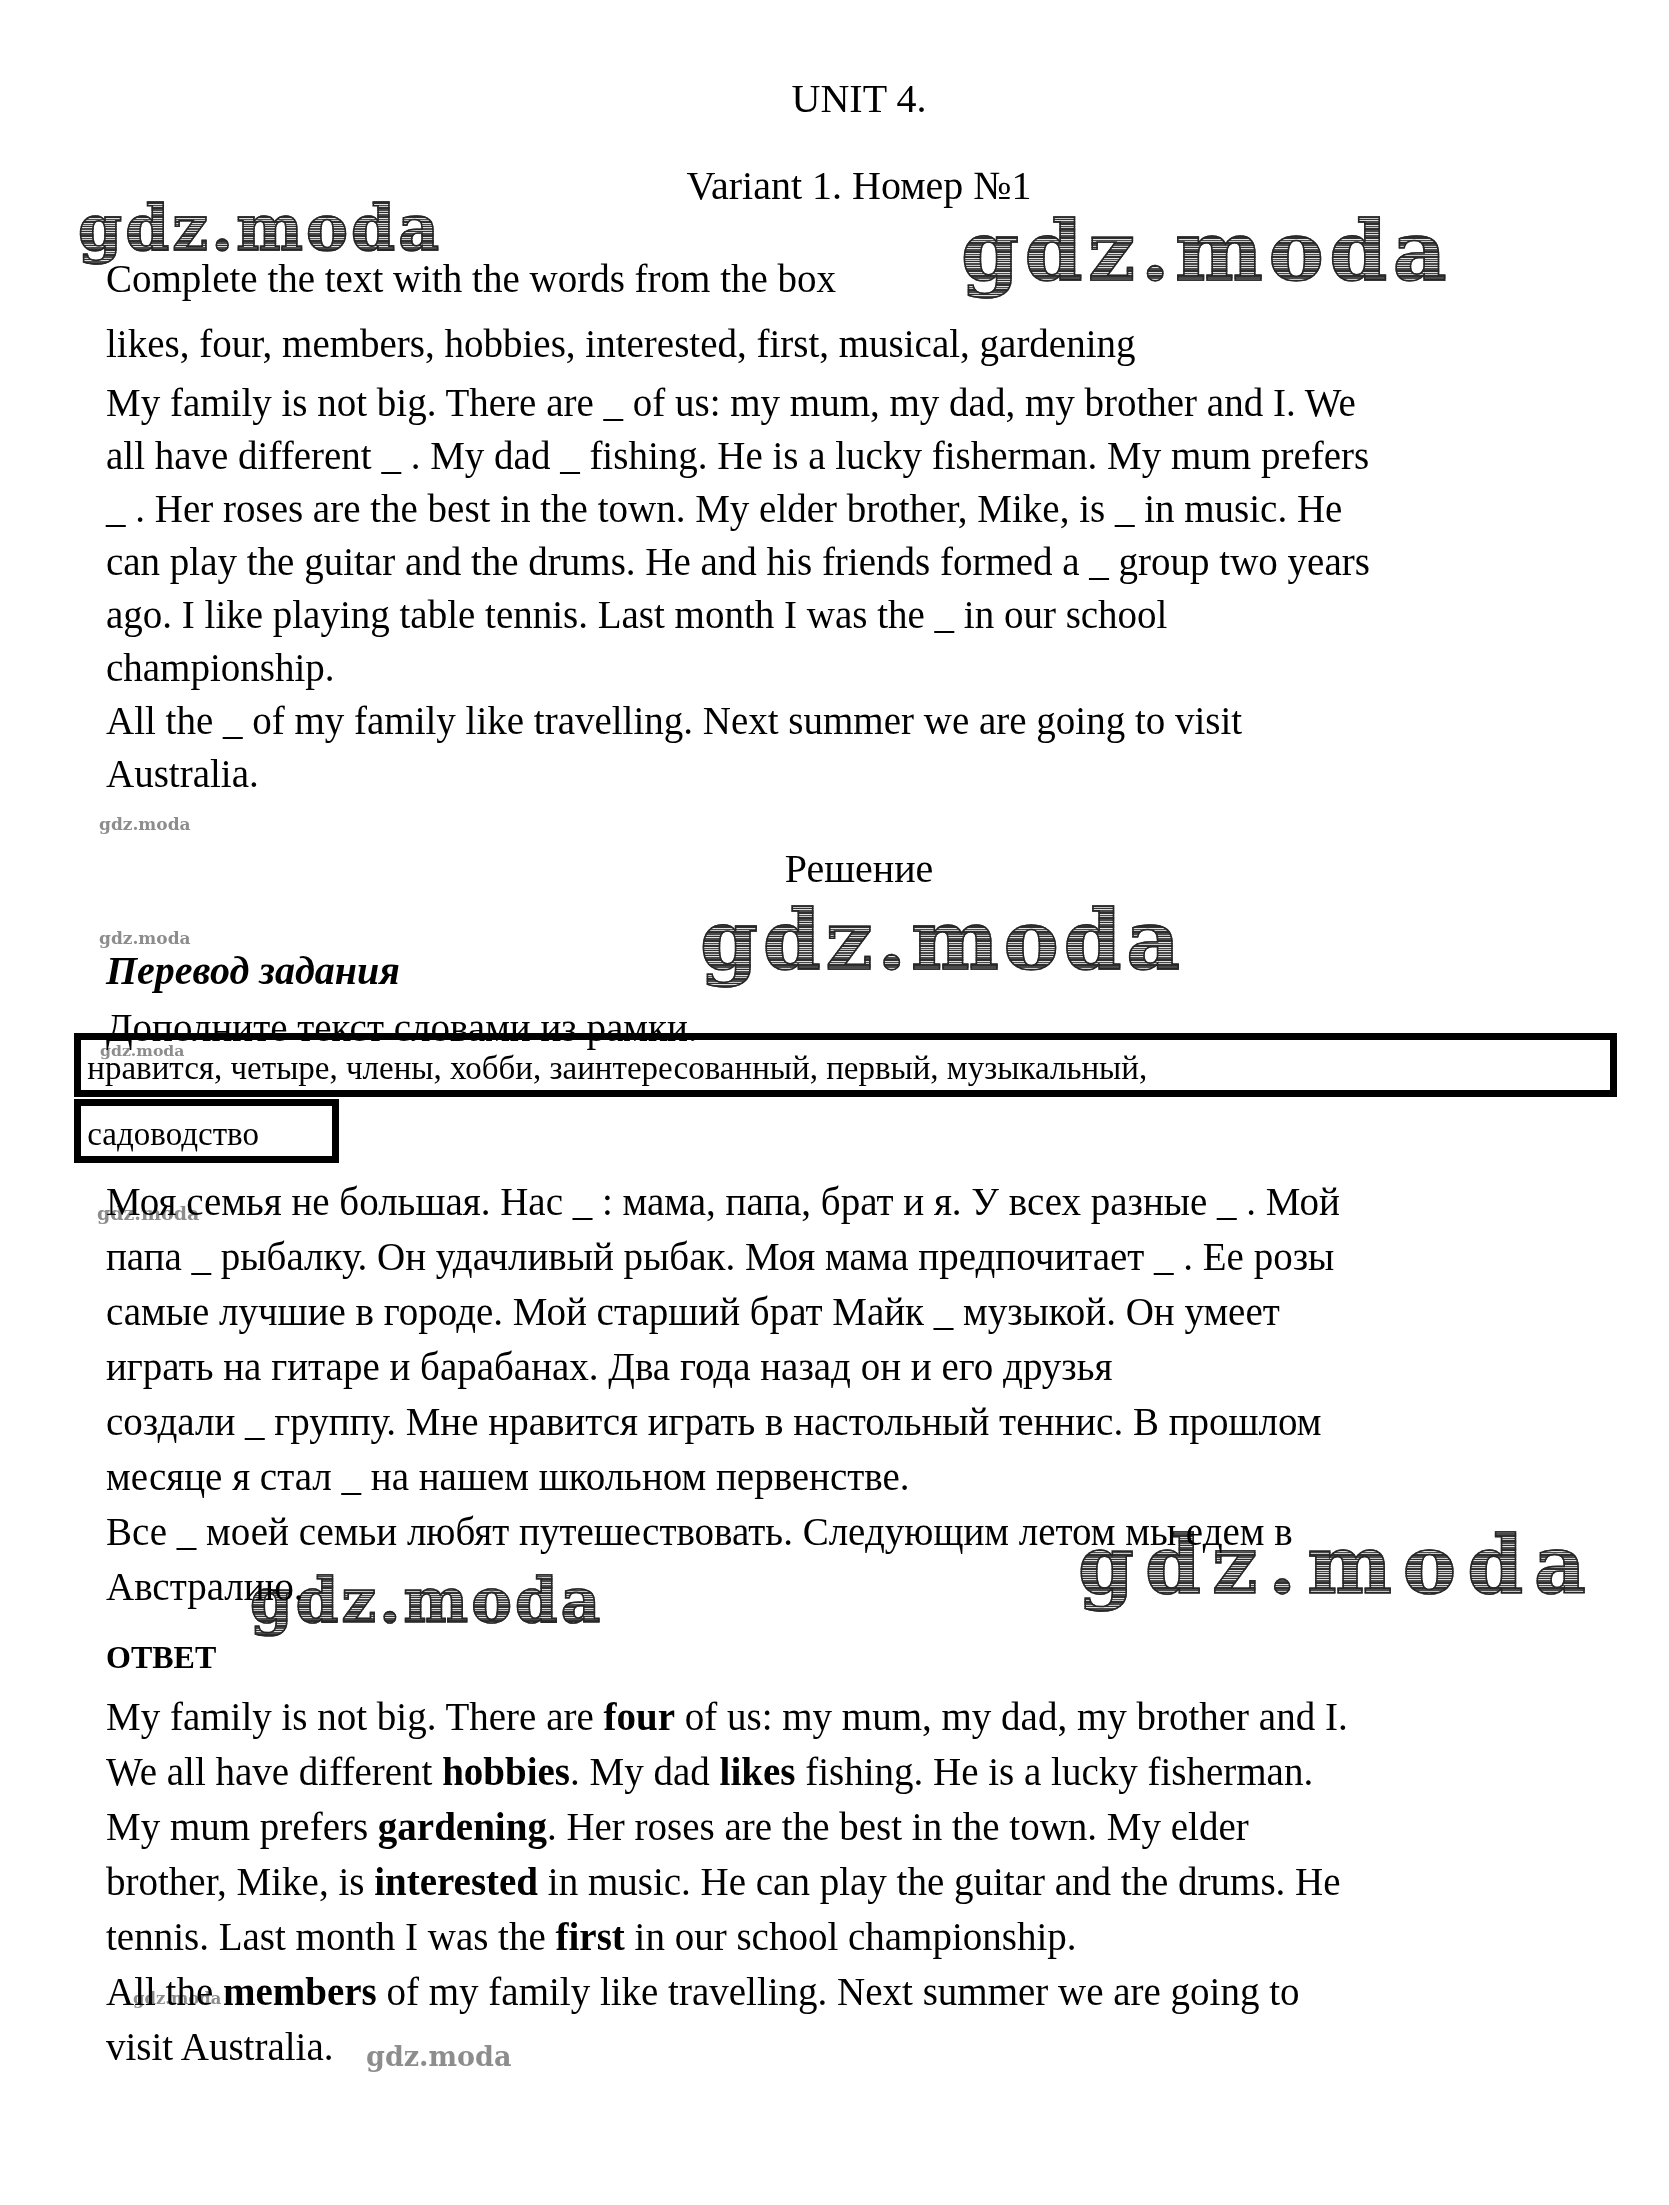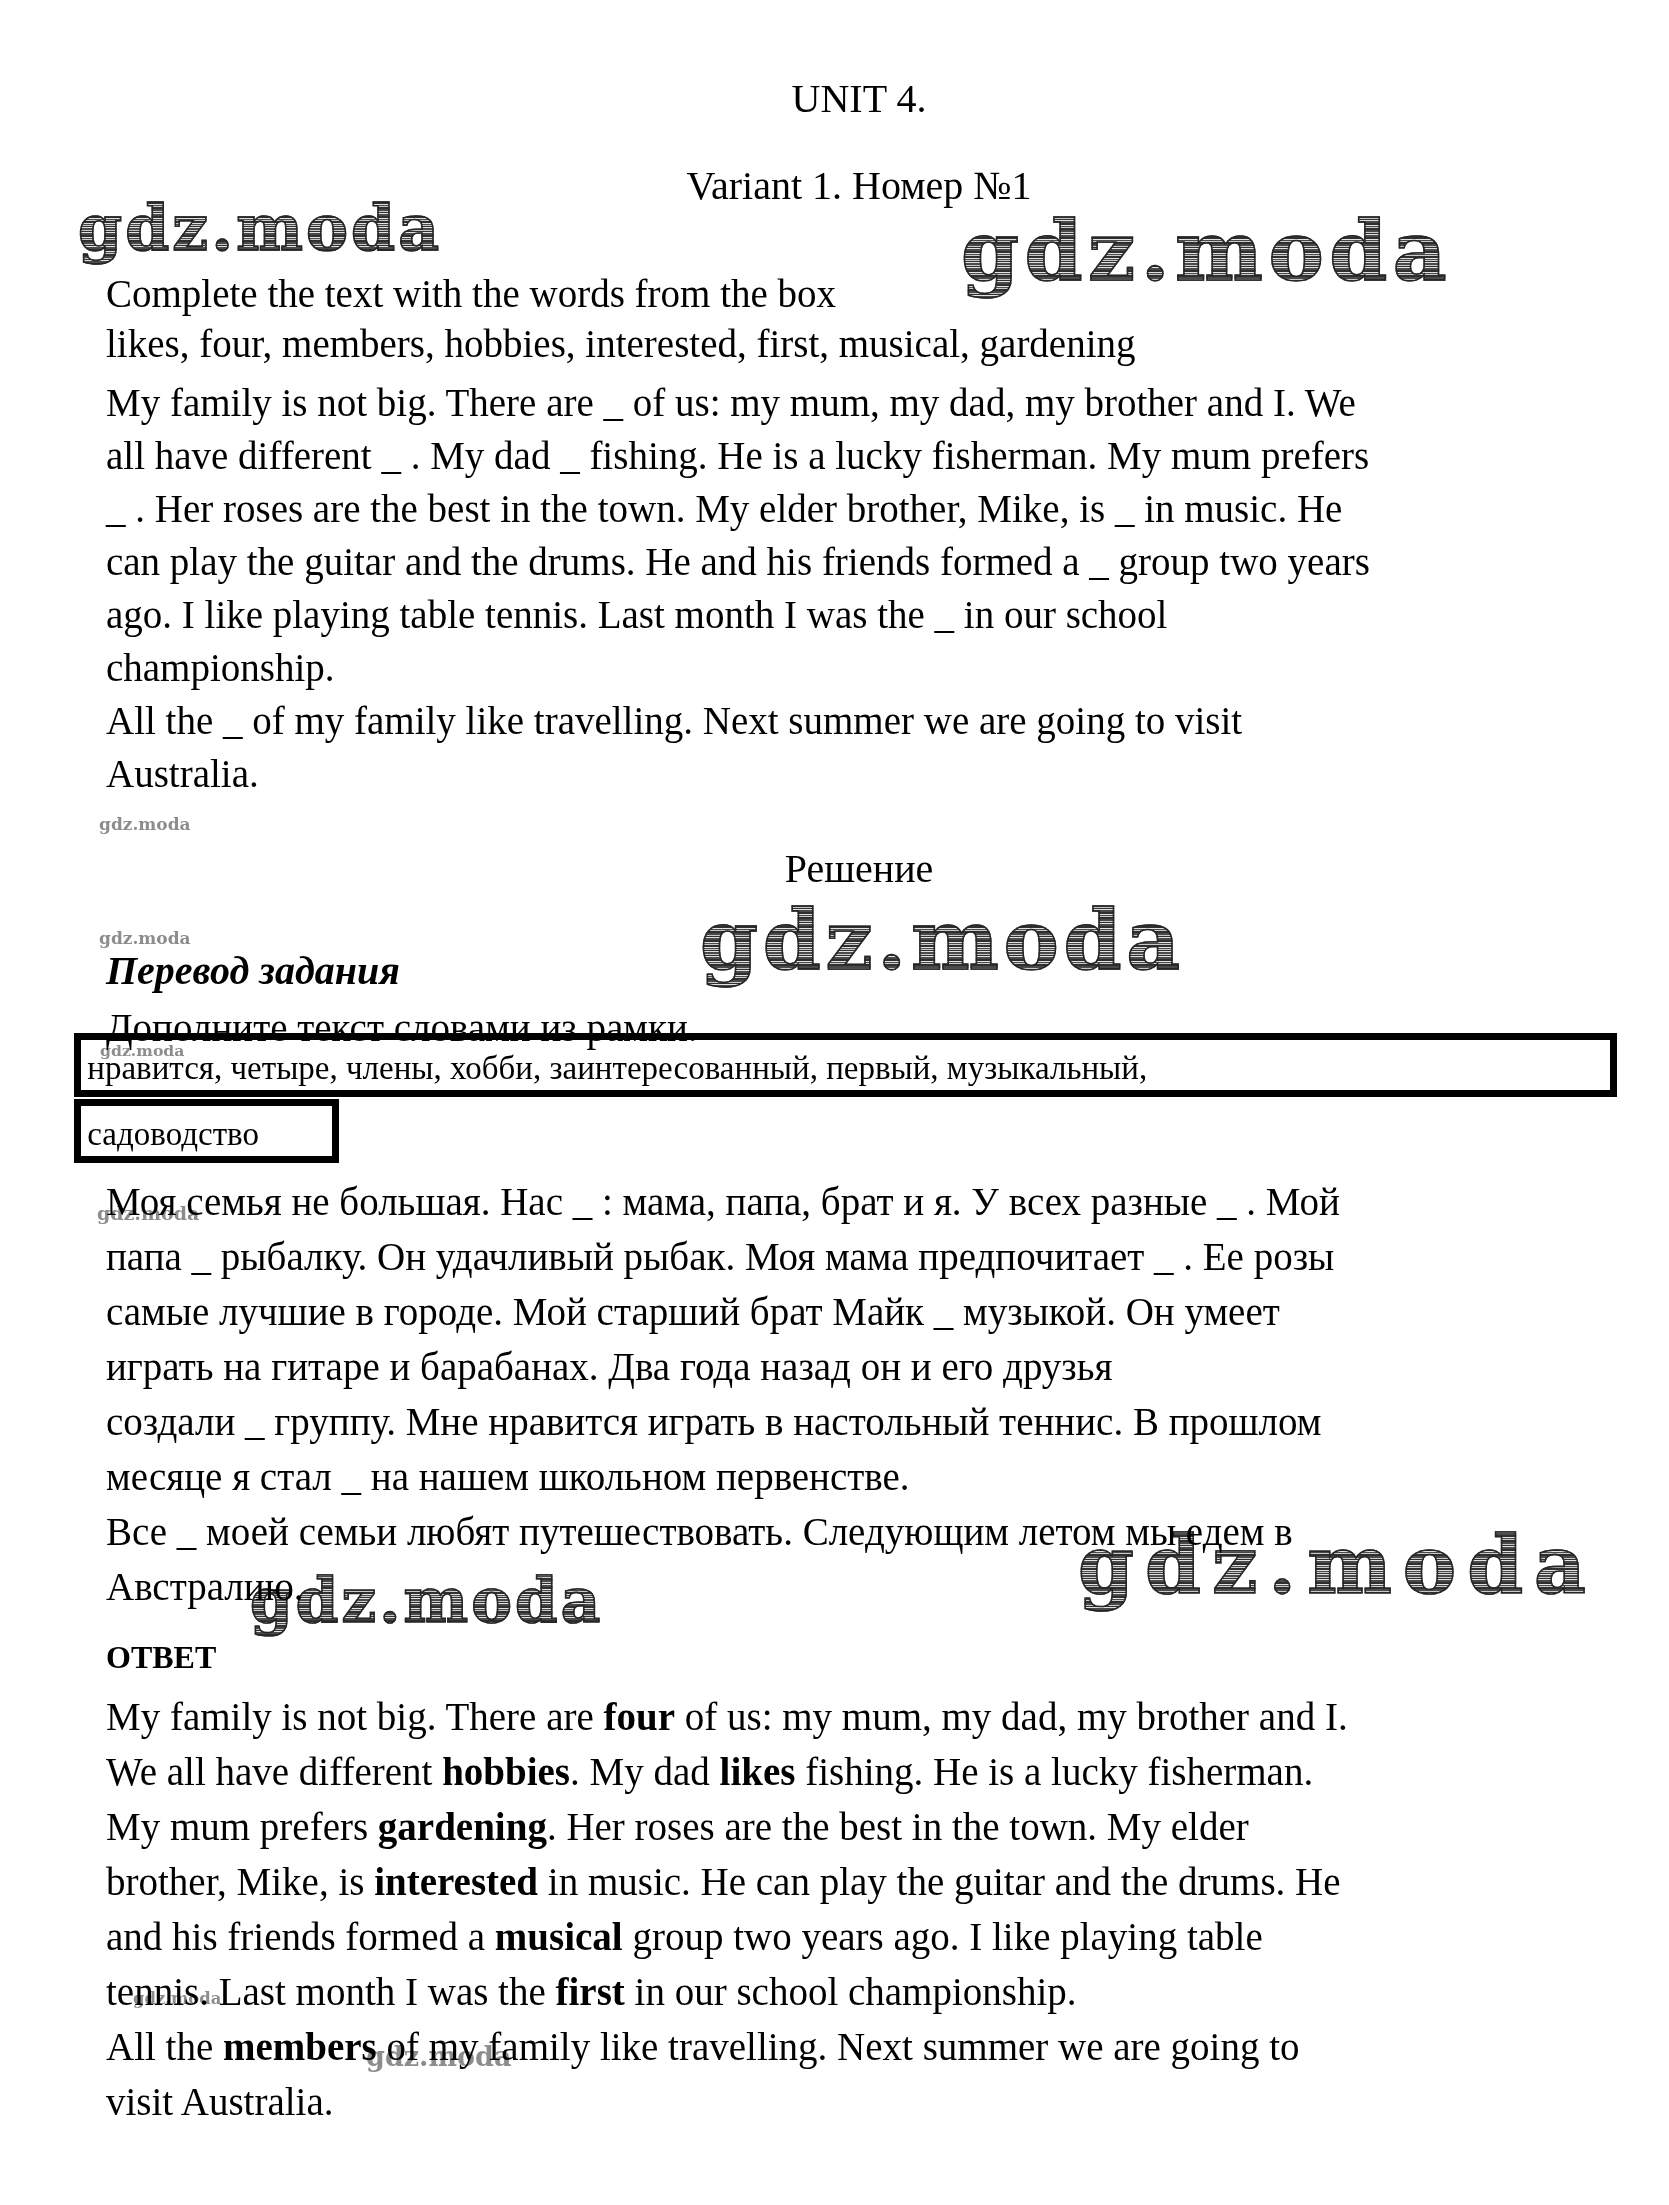--- a/index.html
+++ b/index.html
@@ -67,21 +67,21 @@
   <div class="wm-small" id="wm-box-small">gdz.moda</div>
   <div class="wm-small" id="wm-ru-small">gdz.moda</div>
   <div class="wm hatch" id="wm-bottom-mid">gdz.moda</div>
   <div class="wm hatch" id="wm-bottom-right">gdz.moda</div>
   <div class="wm-small" id="wm-ans-small-1">gdz.moda</div>
   <div class="wm-small" id="wm-ans-small-2">gdz.moda</div>
 
   <div class="centered fs-head z-text" style="top:75px;">UNIT 4.</div>
   <div class="centered fs-head z-text" style="top:162px;">Variant 1. Номер №1</div>
 
-  <div class="block fs-body z-text" style="top:271px;">Complete the text with the words from the box</div>
+  <div class="block fs-body z-text" style="top:256px;">Complete the text with the words from the box</div>
   <div class="block fs-body z-text" style="top:321px;">likes, four, members, hobbies, interested, first, musical, gardening</div>
   <div class="block fs-body task-en z-text" style="top:376px;">
       <div class="line">My family is not big. There are _ of us: my mum, my dad, my brother and I. We</div>
       <div class="line">all have different _ . My dad _ fishing. He is a lucky fisherman. My mum prefers</div>
       <div class="line">_ . Her roses are the best in the town. My elder brother, Mike, is _ in music. He</div>
       <div class="line">can play the guitar and the drums. He and his friends formed a _ group two years</div>
       <div class="line">ago. I like playing table tennis. Last month I was the _ in our school</div>
       <div class="line">championship.</div>
       <div class="line">All the _ of my family like travelling. Next summer we are going to visit</div>
       <div class="line">Australia.</div>
@@ -108,20 +108,19 @@
       <div class="line">Все _ моей семьи любят путешествовать. Следующим летом мы едем в</div>
       <div class="line">Австралию.</div>
     </div>
 
   <div class="block bold z-text" style="top:1639px;font-size:32px;">ОТВЕТ</div>
   <div class="block fs-body answer z-text" style="top:1689px;">
       <div class="line"><span>My family is not big. There are </span><span class="b">four</span><span> of us: my mum, my dad, my brother and I.</span></div>
       <div class="line"><span>We all have different </span><span class="b">hobbies</span><span>. My dad </span><span class="b">likes</span><span> fishing. He is a lucky fisherman.</span></div>
       <div class="line"><span>My mum prefers </span><span class="b">gardening</span><span>. Her roses are the best in the town. My elder</span></div>
       <div class="line"><span>brother, Mike, is </span><span class="b">interested</span><span> in music. He can play the guitar and the drums. He</span></div>
-      <div class="line"><span>and his friends formed a </span><span class="b">musical</span><span> group two years ago. I like playing table</span></div>
       <div class="line"><span>tennis. Last month I was the </span><span class="b">first</span><span> in our school championship.</span></div>
       <div class="line"><span>All the </span><span class="b">members</span><span> of my family like travelling. Next summer we are going to</span></div>
       <div class="line"><span>visit Australia.</span></div>
     </div>
 
 </div>
 
 
 </body></html>

